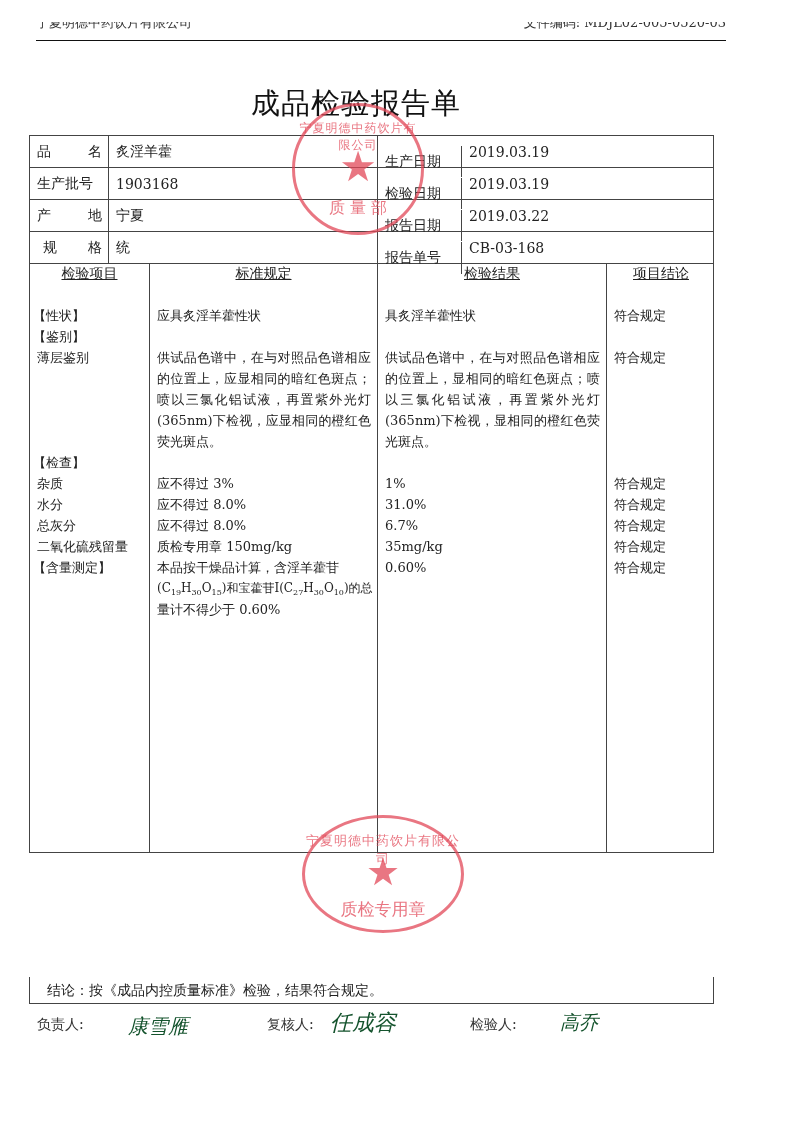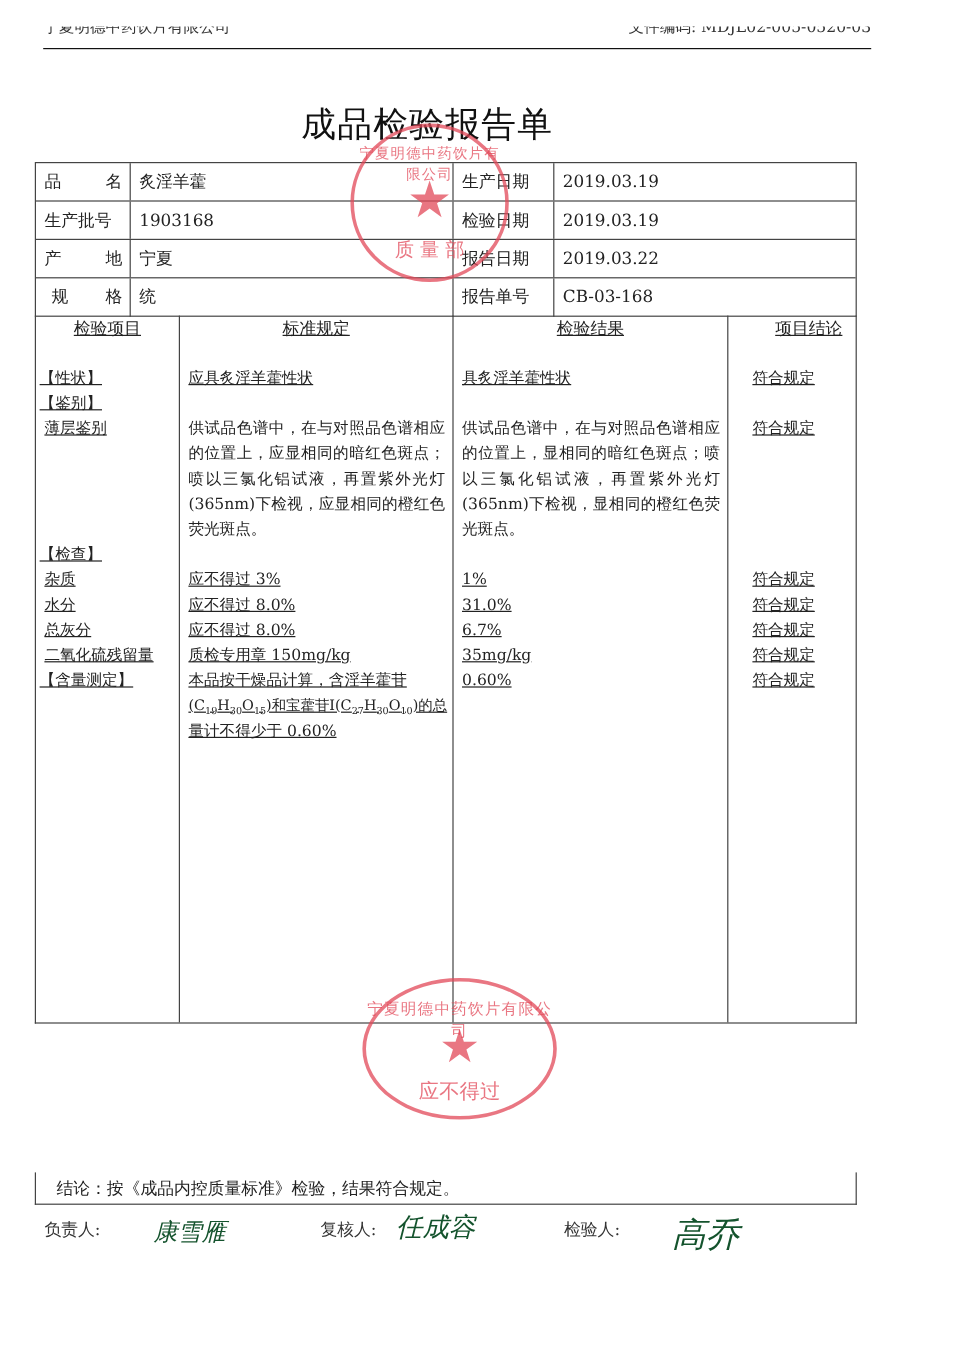--- a/index.html
+++ b/index.html
@@ -12,30 +12,30 @@
   .hdr .r { right:0; }
   .title { position:absolute; top:84px; left:0; width:712px; text-align:center;
            font-family:"DejaVu Sans","Liberation Sans",sans-serif; font-size:29px; color:#111; letter-spacing:1px; }
   .box { position:absolute; left:29px; width:685px; border:1px solid #444; box-sizing:border-box; }
   .info { top:135px; height:129px; }
   .info .row { position:absolute; left:0; width:100%; height:32px; border-bottom:1px solid #444; box-sizing:border-box; }
   .info .row:last-child { border-bottom:none; }
   .cell { position:absolute; top:0; height:100%; display:flex; align-items:center; font-size:14px; box-sizing:border-box; padding-left:7px; }
   .c1 { left:0; width:79px; border-right:1px solid #444; justify-content:space-between; padding-right:6px; }
   .c2 { left:79px; width:269px; border-right:1px solid #444; }
-  .c3 { left:348px; width:84px; border-right:1px solid #444; }
+  .c3 { left:348px; width:84px; border-right:1px solid #444;margin-top:10px; }
   .c4 { left:432px; width:253px; }
   .body { top:263px; height:590px; border-top:none; }
   .col { position:absolute; top:0; height:100%; box-sizing:border-box; }
   .k1 { left:0; width:120px; border-right:1px solid #444; }
   .k2 { left:120px; width:228px; border-right:1px solid #444; }
   .k3 { left:348px; width:229px; border-right:1px solid #444; }
-  .k4 { left:577px; width:108px;margin-left:13px; }
+  .k4 { left:577px; width:108px; }
   .colhead { text-align:center; font-size:14px; text-decoration:underline; padding-top:2px; height:20px; }
-  .line { position:absolute; left:7px; right:4px; font-size:13px; line-height:21px; white-space:nowrap;text-decoration:underline; }
+  .line { position:absolute; left:7px; right:4px; font-size:13px; line-height:21px; white-space:nowrap; }
   .para { position:absolute; left:7px; right:6px; font-size:13px; line-height:21px; text-align:justify; }
   sub { font-size:8px; }
   .concl { top:977px; height:27px; border-top:none; }
   .concl span { position:absolute; left:17px; top:5px; font-size:14px; }
   .sig { position:absolute; top:1016px; font-size:14px; color:#333; }
   .hand { position:absolute; font-family:"DejaVu Serif",serif; font-style:italic; color:#14532d; font-size:20px; }
   .stamp { position:absolute; border:3px solid rgba(226,72,88,0.75); border-radius:50%; color:rgba(226,72,88,0.75); box-sizing:border-box; pointer-events:none; }
   .stamp .star { position:absolute; left:50%; transform:translateX(-50%); }
   .stamp .lbl { position:absolute; left:0; width:100%; text-align:center; }
 </style>
@@ -134,24 +134,24 @@
 
 <div class="box concl">
   <span>结论：按《成品内控质量标准》检验，结果符合规定。</span>
 </div>
 
 <div class="sig" style="left:37px">负责人:</div>
 <div class="hand" style="left:128px;top:1013px">康雪雁</div>
 <div class="sig" style="left:267px">复核人:</div>
 <div class="hand" style="left:330px;top:1008px;font-size:22px">任成容</div>
 <div class="sig" style="left:470px">检验人:</div>
-<div class="hand" style="left:560px;top:1010px;font-size:28px">高乔</div>
+<div class="hand" style="left:560px;top:1010px;font-size:19px">高乔</div>
 
 <div class="stamp" style="left:292px;top:103px;width:132px;height:132px">
   <div class="lbl" style="top:14px;font-size:12px;letter-spacing:1px">宁夏明德中药饮片有限公司</div>
   <div class="star" style="top:36px;font-size:42px">★</div>
   <div class="lbl" style="top:92px;font-size:16px">质 量 部</div>
 </div>
 <div class="stamp" style="left:302px;top:815px;width:162px;height:118px">
   <div class="lbl" style="top:14px;font-size:13px;letter-spacing:1px">宁夏明德中药饮片有限公司</div>
   <div class="star" style="top:32px;font-size:38px">★</div>
-  <div class="lbl" style="top:80px;font-size:17px">应不得过</div>
+  <div class="lbl" style="top:80px;font-size:17px">质检专用章</div>
 </div>
 
 </body></html>

